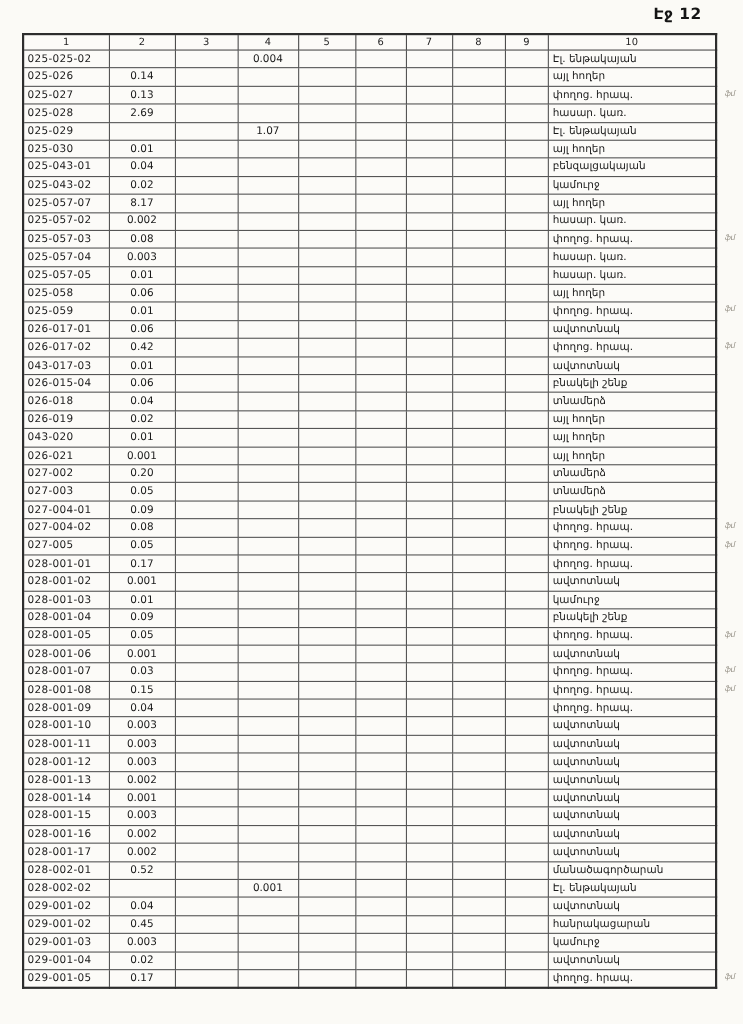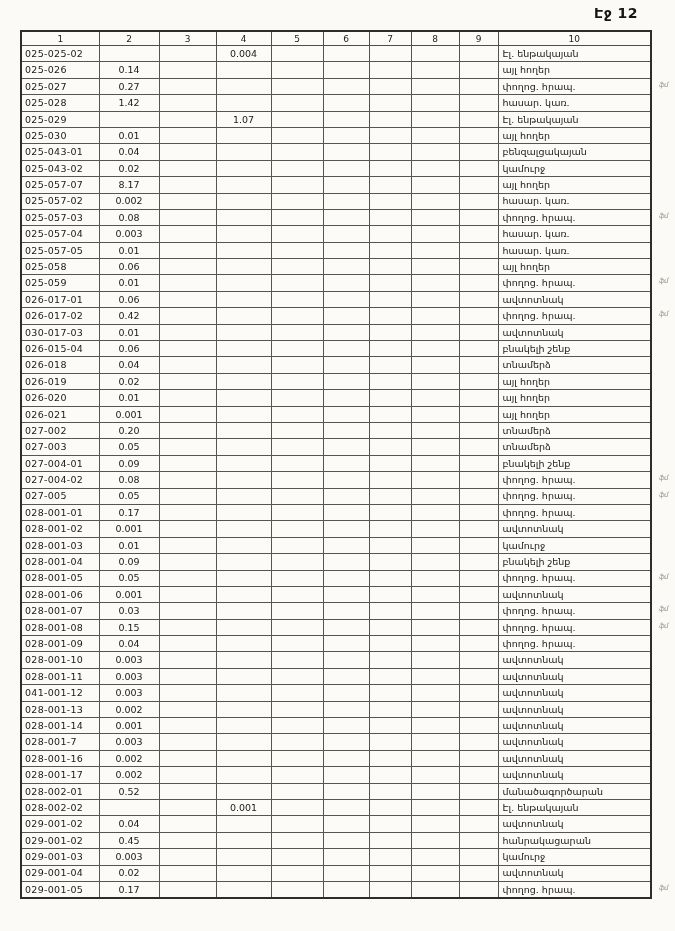--- a/index.html
+++ b/index.html
@@ -92,33 +92,33 @@
         <td class="c4"></td>
         <td class="c5"></td>
         <td class="c6"></td>
         <td class="c7"></td>
         <td class="c8"></td>
         <td class="c9"></td>
         <td class="c10"><span>այլ հողեր</span></td>
       </tr>
       <tr>
         <td class="c1">025-027</td>
-        <td class="c2">0.27</td>
+        <td class="c2">0.13</td>
         <td class="c3"></td>
         <td class="c4"></td>
         <td class="c5"></td>
         <td class="c6"></td>
         <td class="c7"></td>
         <td class="c8"></td>
         <td class="c9"></td>
         <td class="c10"><span>փողոց. հրապ.</span><span class="note">ֆմ</span></td>
       </tr>
       <tr>
         <td class="c1">025-028</td>
-        <td class="c2">1.42</td>
+        <td class="c2">2.69</td>
         <td class="c3"></td>
         <td class="c4"></td>
         <td class="c5"></td>
         <td class="c6"></td>
         <td class="c7"></td>
         <td class="c8"></td>
         <td class="c9"></td>
         <td class="c10"><span>հասար. կառ.</span></td>
       </tr>
       <tr>
@@ -271,21 +271,21 @@
         <td class="c3"></td>
         <td class="c4"></td>
         <td class="c5"></td>
         <td class="c6"></td>
         <td class="c7"></td>
         <td class="c8"></td>
         <td class="c9"></td>
         <td class="c10"><span>փողոց. հրապ.</span><span class="note">ֆմ</span></td>
       </tr>
       <tr>
-        <td class="c1">030-017-03</td>
+        <td class="c1">043-017-03</td>
         <td class="c2">0.01</td>
         <td class="c3"></td>
         <td class="c4"></td>
         <td class="c5"></td>
         <td class="c6"></td>
         <td class="c7"></td>
         <td class="c8"></td>
         <td class="c9"></td>
         <td class="c10"><span>ավտոտնակ</span></td>
       </tr>
@@ -319,21 +319,21 @@
         <td class="c3"></td>
         <td class="c4"></td>
         <td class="c5"></td>
         <td class="c6"></td>
         <td class="c7"></td>
         <td class="c8"></td>
         <td class="c9"></td>
         <td class="c10"><span>այլ հողեր</span></td>
       </tr>
       <tr>
-        <td class="c1">026-020</td>
+        <td class="c1">043-020</td>
         <td class="c2">0.01</td>
         <td class="c3"></td>
         <td class="c4"></td>
         <td class="c5"></td>
         <td class="c6"></td>
         <td class="c7"></td>
         <td class="c8"></td>
         <td class="c9"></td>
         <td class="c10"><span>այլ հողեր</span></td>
       </tr>
@@ -535,21 +535,21 @@
         <td class="c3"></td>
         <td class="c4"></td>
         <td class="c5"></td>
         <td class="c6"></td>
         <td class="c7"></td>
         <td class="c8"></td>
         <td class="c9"></td>
         <td class="c10"><span>ավտոտնակ</span></td>
       </tr>
       <tr>
-        <td class="c1">041-001-12</td>
+        <td class="c1">028-001-12</td>
         <td class="c2">0.003</td>
         <td class="c3"></td>
         <td class="c4"></td>
         <td class="c5"></td>
         <td class="c6"></td>
         <td class="c7"></td>
         <td class="c8"></td>
         <td class="c9"></td>
         <td class="c10"><span>ավտոտնակ</span></td>
       </tr>
@@ -571,21 +571,21 @@
         <td class="c3"></td>
         <td class="c4"></td>
         <td class="c5"></td>
         <td class="c6"></td>
         <td class="c7"></td>
         <td class="c8"></td>
         <td class="c9"></td>
         <td class="c10"><span>ավտոտնակ</span></td>
       </tr>
       <tr>
-        <td class="c1">028-001-7</td>
+        <td class="c1">028-001-15</td>
         <td class="c2">0.003</td>
         <td class="c3"></td>
         <td class="c4"></td>
         <td class="c5"></td>
         <td class="c6"></td>
         <td class="c7"></td>
         <td class="c8"></td>
         <td class="c9"></td>
         <td class="c10"><span>ավտոտնակ</span></td>
       </tr>

